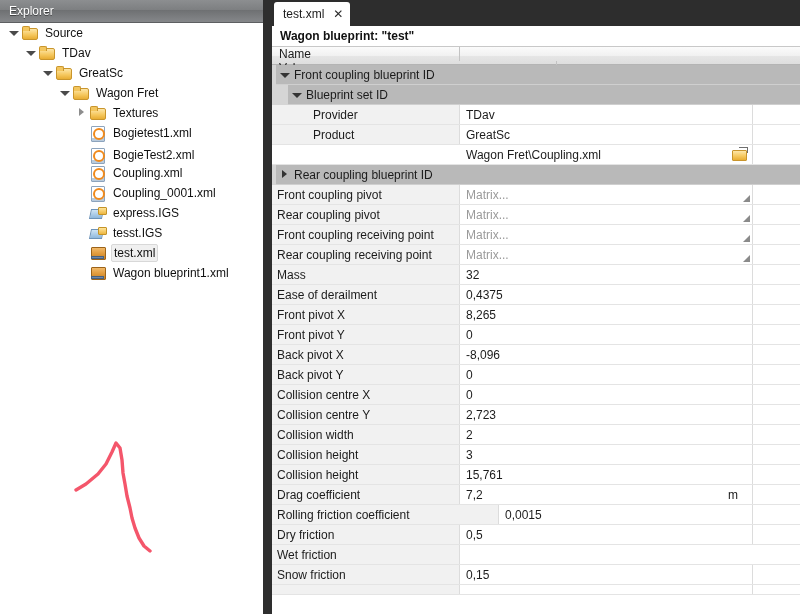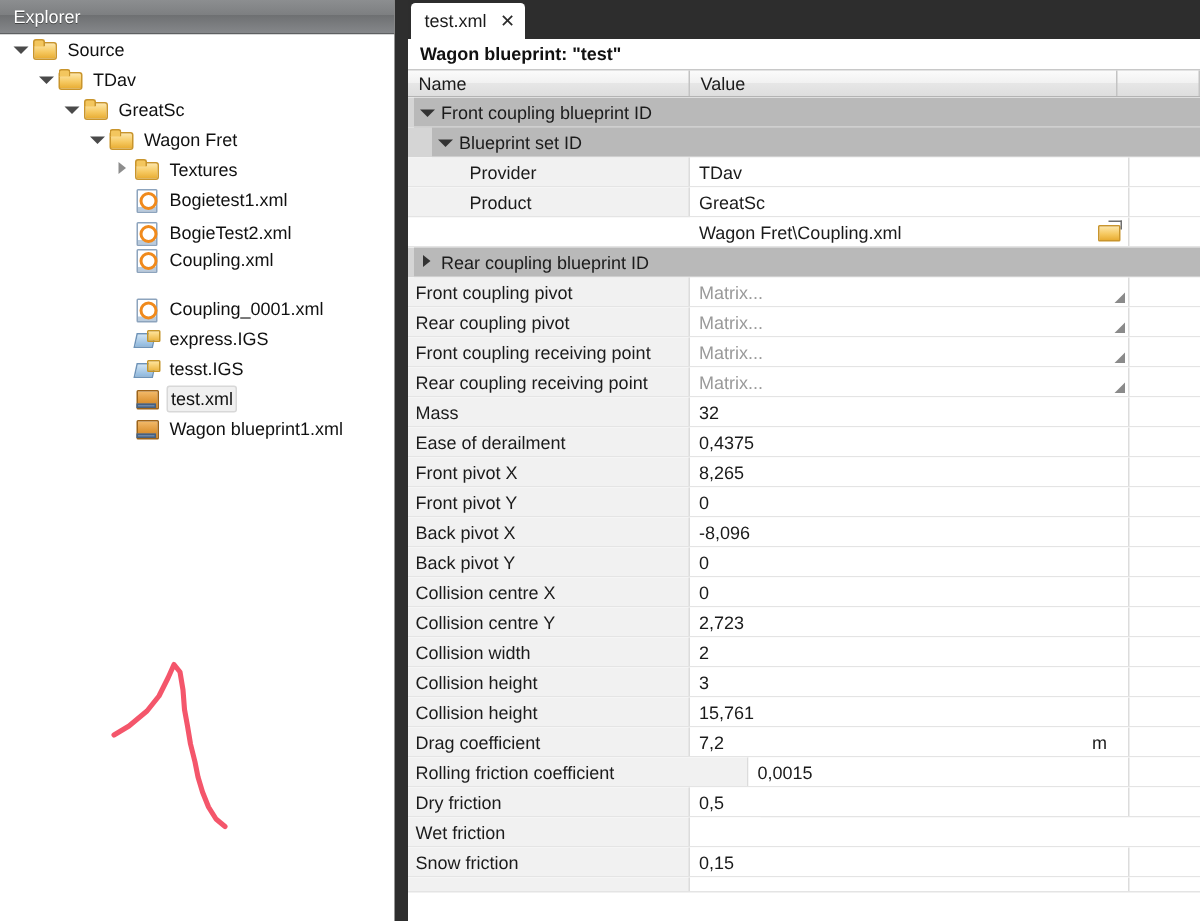--- a/index.html
+++ b/index.html
@@ -120,21 +120,21 @@
   #doc-title{
     height:20px;display:flex;align-items:center;padding-left:8px;
     font-weight:bold;font-size:12px;color:#111;background:#fff;
   }
 
   
   #grid-header{
     height:19px;box-sizing:border-box;display:flex;
     background:linear-gradient(to bottom,#fbfbfb 0%,#f1f1f1 50%,#e6e6e6 51%,#dedede 100%);
     border-top:1px solid #c8c8c8;border-bottom:1px solid #b4b4b4;
-    font-size:12px;color:#1b1b1b;
+    font-size:12px;color:#1b1b1b;flex-direction:column;
   }
   .gh{display:flex;align-items:center;padding-left:7px;box-sizing:border-box;
       border-right:1px solid #c3c3c3;height:100%;}
   .gh.c1{width:188px;}
   .gh.c2{width:285px;}
   .gh.c3{flex:1;}
 
   
   #grid-body{position:relative;height:569px;overflow:hidden;background:#fff;}
   .row{
@@ -237,21 +237,21 @@
           <div class="tree-row" style="padding-left: 76px; align-items: flex-end;">
             <div class="tw"></div>
             <div class="ico xmlo"></div>
             <span class="tree-label">BogieTest2.xml</span>
           </div>
           <div class="tree-row" style="padding-left: 76px;">
             <div class="tw"></div>
             <div class="ico xmlo"></div>
             <span class="tree-label">Coupling.xml</span>
           </div>
-          <div class="tree-row" style="padding-left: 76px; margin-top: 13px;">
+          <div class="tree-row" style="padding-left: 76px;">
             <div class="tw"></div>
             <div class="ico xmlo"></div>
             <span class="tree-label">Coupling_0001.xml</span>
           </div>
           <div class="tree-row" style="padding-left: 76px;">
             <div class="tw"></div>
             <div class="ico igs"></div>
             <span class="tree-label">express.IGS</span>
           </div>
           <div class="tree-row" style="padding-left: 76px;">

